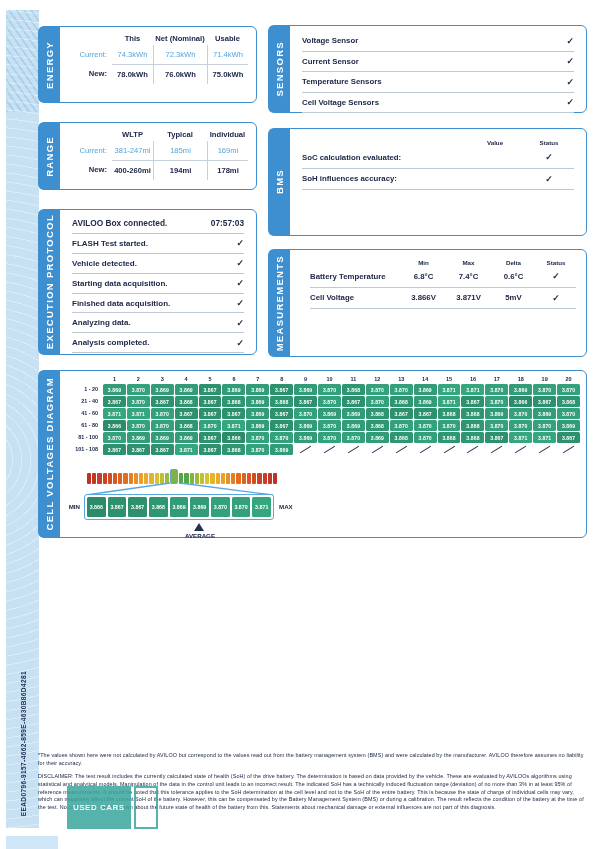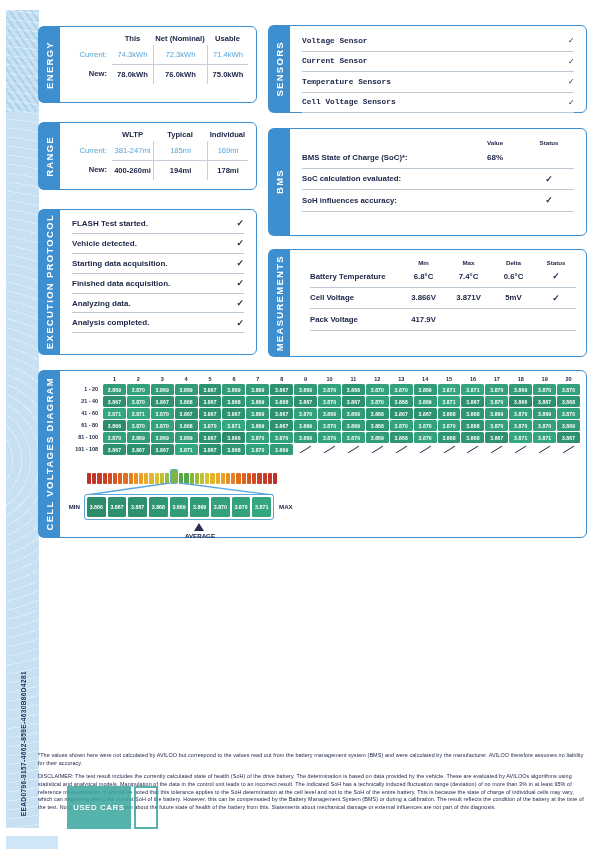--- a/index.html
+++ b/index.html
@@ -37,21 +37,21 @@
   .mini{display:grid;grid-template-columns:46px .95fr 1.25fr .95fr;padding:4px 8px 0 6px;}
   .mini .h{font-size:7.6px;font-weight:700;text-align:center;padding:3px 0 2px;white-space:nowrap;}
   .mini .lbl{font-size:7.6px;text-align:right;padding-right:5px;line-height:19px;white-space:nowrap;}
   .mini .val{font-size:7.6px;text-align:center;line-height:19px;white-space:nowrap;}
   .t-current{color:#55a3dc;}
   .t-new{font-weight:700;color:#20294a;}
   .vs{border-left:1px solid #c6d0da;}
   .ht{border-top:1px solid #c6d0da;}
 
   
-  .slist{padding:5px 12px 0 12px;font-family:Liberation Mono, monospace;}
+  .slist{padding:5px 12px 0 12px;}
   .srow{display:flex;justify-content:space-between;align-items:center;height:19.5px;
         border-bottom:1px solid #bcc8d4;font-size:7.8px;font-weight:600;}
   .check{font-size:9px;font-weight:700;color:#20294a;}
 
   
   .bms{padding:3px 12px 0 12px;}
   .bhead{display:grid;grid-template-columns:1fr 58px 50px;height:14px;align-items:end;
         font-size:6.2px;font-weight:700;padding-bottom:1px;}
   .bhead div{text-align:center;}
   .brow{display:grid;grid-template-columns:1fr 58px 50px;height:20.6px;align-items:center;
@@ -204,44 +204,43 @@
         <span>BMS</span>
       </div>
     <div class="cbody">
         <div class="bms" id="bms-table">
           <div class="bhead">
             <div></div>
             <div>Value</div>
             <div>Status</div>
           </div>
           <div class="brow">
-            <div>BMS State of Charge (SoC)*:</div>
-            <div class="v">68%</div>
-            <div class="s check"></div>
-          </div>
-          <div class="brow">
             <div>SoC calculation evaluated:</div>
             <div class="v"></div>
             <div class="s check">✓</div>
           </div>
           <div class="brow">
             <div>SoH influences accuracy:</div>
             <div class="v"></div>
             <div class="s check">✓</div>
           </div>
         </div>
       </div>
   </section>
 
   <section class="card" id="card-exec">
     <div class="tab">
         <span>EXECUTION PROTOCOL</span>
       </div>
     <div class="cbody">
         <div class="elist" id="exec-list">
+          <div class="erow first">
+            <span>AVILOO Box connected.</span>
+            <span class="t">07:57:03</span>
+          </div>
           <div class="erow">
             <span>FLASH Test started.</span>
             <span class="check">✓</span>
           </div>
           <div class="erow">
             <span>Vehicle detected.</span>
             <span class="check">✓</span>
           </div>
           <div class="erow">
             <span>Starting data acquisition.</span>
@@ -282,27 +281,20 @@
             <div>7.4°C</div>
             <div>0.6°C</div>
             <div class="check">✓</div>
           </div>
           <div class="mrow">
             <div class="lbl">Cell Voltage</div>
             <div>3.866V</div>
             <div>3.871V</div>
             <div>5mV</div>
             <div class="check">✓</div>
-          </div>
-          <div class="mrow">
-            <div class="lbl">Pack Voltage</div>
-            <div>417.9V</div>
-            <div></div>
-            <div></div>
-            <div class="check"></div>
           </div>
         </div>
       </div>
   </section>
 
   <section class="card" id="card-cells">
     <div class="tab">
         <span>CELL VOLTAGES DIAGRAM</span>
       </div>
     <div class="cbody" id="cells-body">

